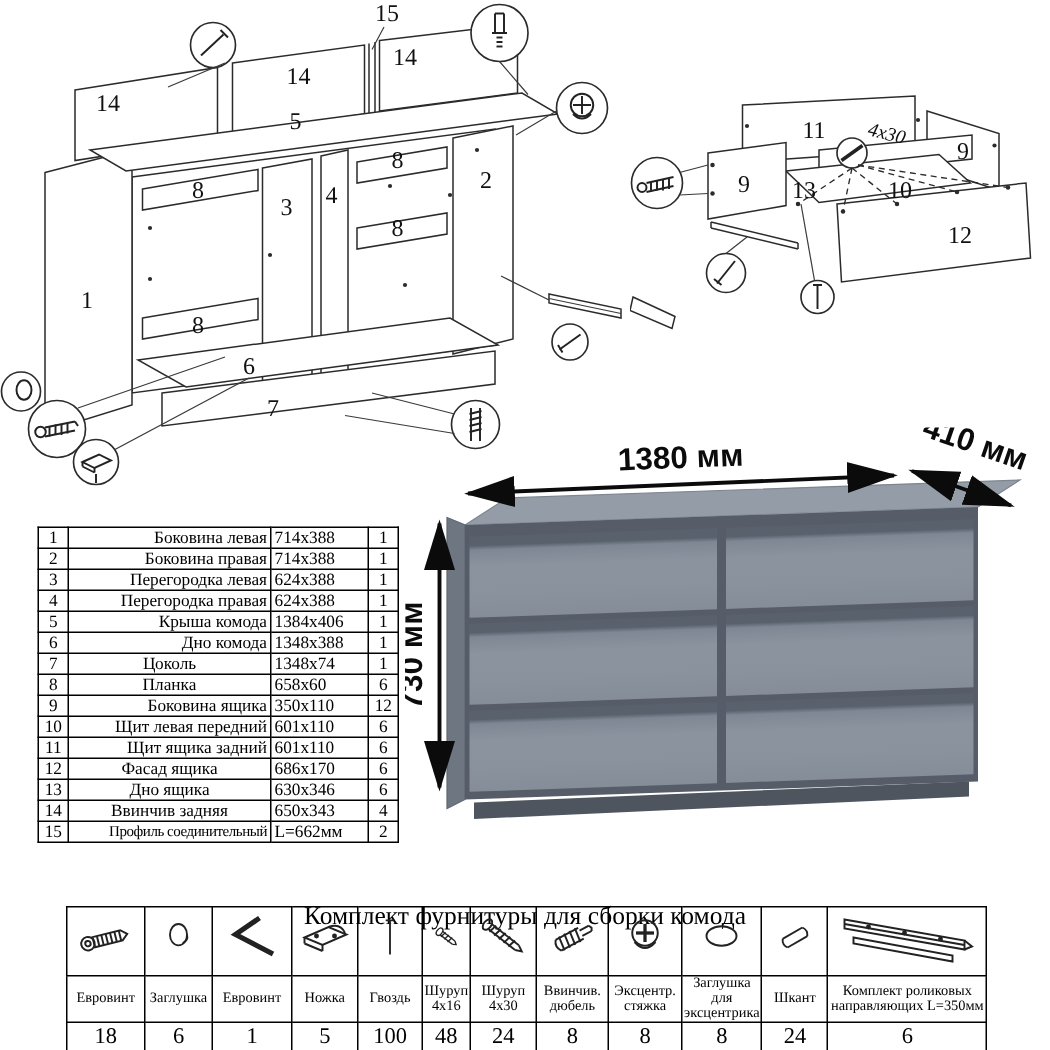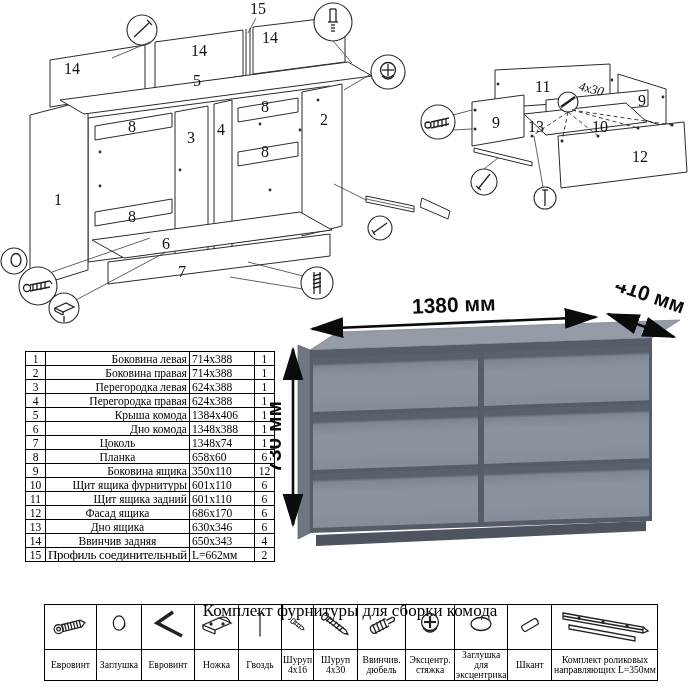--- a/index.html
+++ b/index.html
@@ -29,21 +29,21 @@
   }
   #parts-table td.c-num{width:15px;text-align:center;}
   #parts-table td.c-name{width:130px;text-align:right;}
   #parts-table td.c-size{width:60px;text-align:left;margin-left:24px;}
   #parts-table td.c-qty{width:15px;text-align:center;}
   #parts-table tr:nth-child(7) td.c-name,
   #parts-table tr:nth-child(8) td.c-name,
   #parts-table tr:nth-child(12) td.c-name,
   #parts-table tr:nth-child(13) td.c-name,
   #parts-table tr:nth-child(14) td.c-name{text-align:center;}
-  #parts-table tr:nth-child(15) td.c-name{font-size:13px;letter-spacing:-0.3px;}
+  #parts-table tr:nth-child(15) td.c-name{font-size:10px;letter-spacing:-0.3px;}
 
   
   #dresser-front{
     left:310px;top:350px;width:342px;height:183px;
     transform:skewY(-2deg);transform-origin:0 0;
     background:#565d68;
     display:grid;grid-template-columns:1fr 1fr;grid-template-rows:1fr 1fr 1fr;
     column-gap:6px;row-gap:4px;padding:8px 3px 5px 3px;box-sizing:border-box;
   }
   .drawer{
@@ -356,21 +356,21 @@
         <td class="c-qty">6</td>
       </tr>
       <tr>
         <td class="c-num">9</td>
         <td class="c-name">Боковина ящика</td>
         <td class="c-size">350x110</td>
         <td class="c-qty">12</td>
       </tr>
       <tr>
         <td class="c-num">10</td>
-        <td class="c-name">Щит ящика фурнитуры</td>
+        <td class="c-name">Щит левая передний</td>
         <td class="c-size">601x110</td>
         <td class="c-qty">6</td>
       </tr>
       <tr>
         <td class="c-num">11</td>
         <td class="c-name">Щит ящика задний</td>
         <td class="c-size">601x110</td>
         <td class="c-qty">6</td>
       </tr>
       <tr>
@@ -560,15 +560,29 @@
         <td>Ножка</td>
         <td>Гвоздь</td>
         <td>Шуруп 4х16</td>
         <td>Шуруп 4х30</td>
         <td>Ввинчив. дюбель</td>
         <td>Эксцентр. стяжка</td>
         <td>Заглушка для эксцентрика</td>
         <td>Шкант</td>
         <td>Комплект роликовых направляющих L=350мм</td>
       </tr>
+      <tr class="r-qty">
+        <td>18</td>
+        <td>6</td>
+        <td>1</td>
+        <td>5</td>
+        <td>100</td>
+        <td>48</td>
+        <td>24</td>
+        <td>8</td>
+        <td>8</td>
+        <td>8</td>
+        <td>24</td>
+        <td>6</td>
+      </tr>
     </tbody>
   </table>
 </div>
 
 </body></html>

